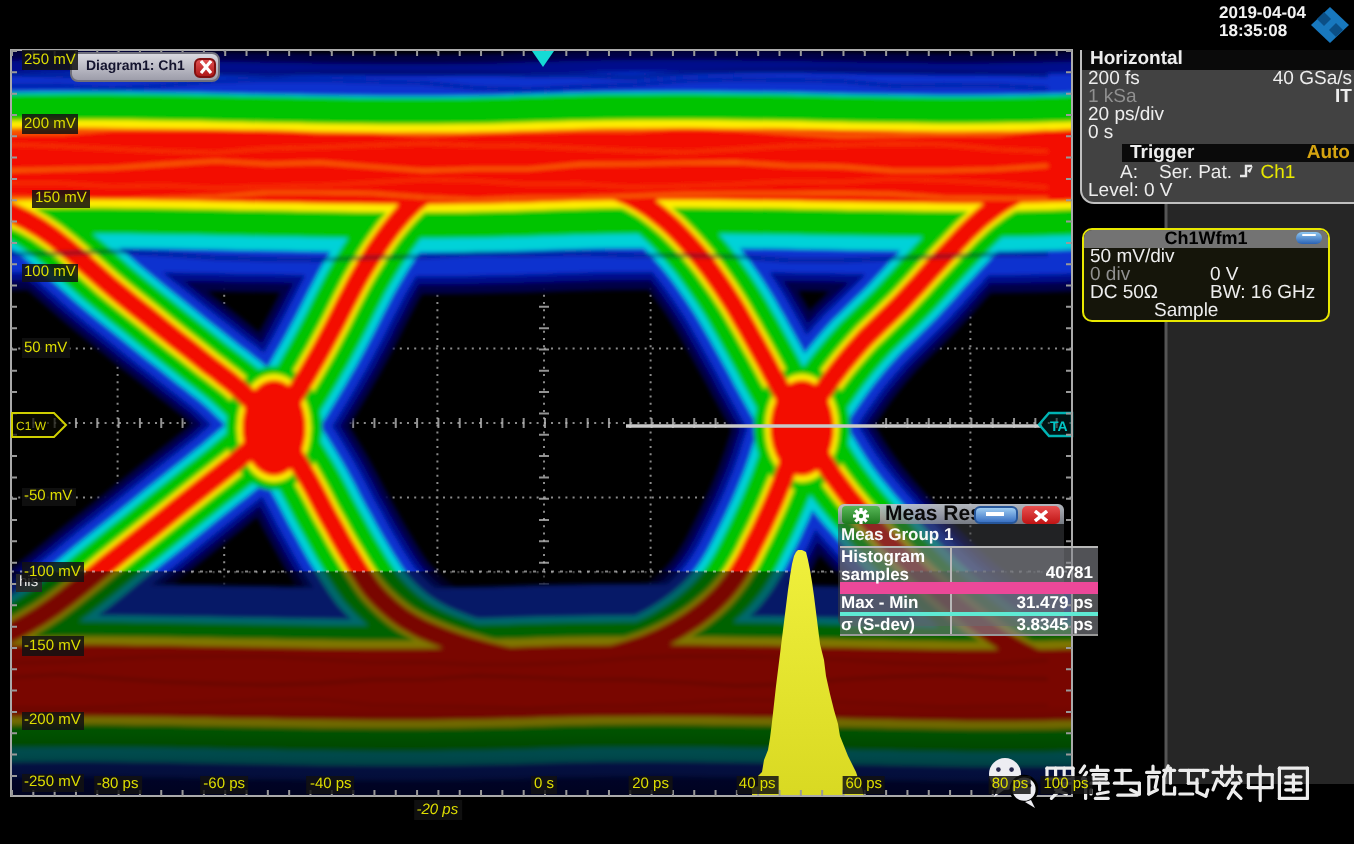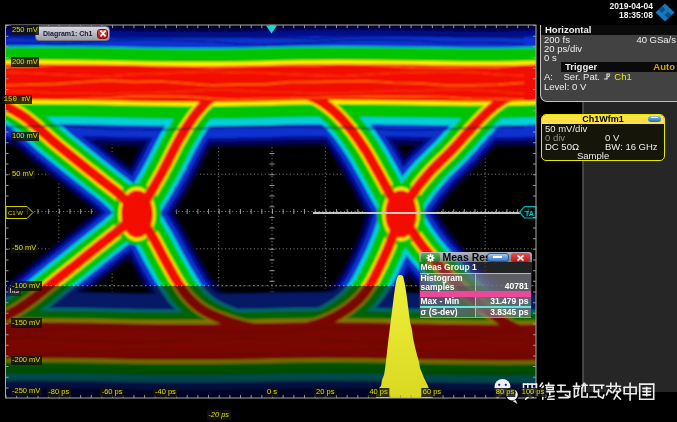--- a/index.html
+++ b/index.html
@@ -269,37 +269,38 @@
 <div style="position:absolute;left:35px;top:26px;width:75px;height:15px;background:linear-gradient(#d9d9e0,#9d9daa);border:1px solid #70707c;border-radius:4px;"></div>
 <div style="position:absolute;left:43px;top:29.5px;font-size:7px;font-weight:bold;color:#14142e;">Diagram1: Ch1</div>
 <div style="position:absolute;left:97px;top:28.5px;width:11px;height:10px;background:linear-gradient(#e05050,#b01818);border:1px solid #801010;border-radius:3px;"></div>
 <div style="position:absolute;left:99.5px;top:30px;width:6px;height:7px;line-height:0;">
 <svg width="6" height="7" style="display:block">
         <line x1="0.5" y1="0.5" x2="5.5" y2="6.5" stroke="#fff" stroke-width="1.6"></line>
         <line x1="5.5" y1="0.5" x2="0.5" y2="6.5" stroke="#fff" stroke-width="1.6"></line>
       </svg>
     </div>
 
-<div style="position:absolute;right:24px;top:2px;text-align:right;color:#f2f2f2;font-size:8.5px;font-weight:bold;line-height:9px;">2019-04-04<br>18:35:08</div>
+<div style="position:absolute;right:24px;top:2px;text-align:left;color:#f2f2f2;font-size:8.5px;font-weight:bold;line-height:9px;">2019-04-04<br>18:35:08</div>
 
 <div style="position:absolute;left:540px;top:25px;width:137px;height:76.5px;background:#424242;border-left:1.5px solid #c0c0c0;border-bottom:1.5px solid #c0c0c0;border-radius:0 0 0 7px;overflow:hidden;font-size:9.5px;color:#ededed;">
  <div style="background:#0a0a0a;font-weight:bold;padding:0 0 0 4px;height:9.5px;line-height:9.5px;">Horizontal</div>
  <div style="padding:0 1px 0 3px;height:9.3px;line-height:9.3px;">200 fs<span style="float:right">40 GSa/s</span></div>
+ <div style="padding:0 1px 0 3px;height:9.3px;line-height:9.3px;"><span class="dim">1 kSa</span><span style="float:right;font-weight:bold">IT</span></div>
  <div style="padding:0 1px 0 3px;height:9.3px;line-height:9.3px;">20 ps/div</div>
  <div style="padding:0 1px 0 3px;height:9.3px;line-height:9.3px;">0 s</div>
  <div style="background:#0a0a0a;font-weight:bold;padding:0 2px 0 4px;height:9.5px;line-height:9.5px;margin-left:20px;">Trigger<span style="float:right;color:#d6a410;">Auto</span></div>
- <div style="padding:0 1px 0 3px;height:9.7px;line-height:9.7px;">A:&nbsp;&nbsp;&nbsp;&nbsp;Ser.&nbsp;Pat.&nbsp;<svg width="9" height="9" style="vertical-align:-1px">
+ <div style="padding:0 1px 0 19px;height:9.7px;line-height:9.7px;">A:&nbsp;&nbsp;&nbsp;&nbsp;Ser.&nbsp;Pat.&nbsp;<svg width="9" height="9" style="vertical-align:-1px">
           <path d="M1,7 H4 V2 H7" fill="none" stroke="#e8e8e8" stroke-width="1.2"></path>
           <path d="M4.5,4.5 L7.5,2 L6,5.5" fill="#e8e8e8"></path>
         </svg> <span style="color:#e8e800">Ch1</span></div>
  <div style="padding:0 1px 0 3px;height:9.7px;line-height:9.7px;">Level:&nbsp;0 V</div>
 </div>
 
 <div style="position:absolute;left:541px;top:113.5px;width:124px;height:47px;background:#15150a;border:1.5px solid #e8e800;border-radius:5px;overflow:hidden;font-size:9.5px;color:#ededed;">
- <div style="background:#fde047;height:9px;line-height:9px;text-align:center;color:#000;font-weight:bold;font-size:9px;position:relative;">Ch1Wfm1
+ <div style="background:#737373;height:9px;line-height:9px;text-align:center;color:#000;font-weight:bold;font-size:9px;position:relative;">Ch1Wfm1
    <span style="position:absolute;right:3px;top:1.2px;width:13px;height:6.5px;background:linear-gradient(#8ec6f0,#2a62b4);border-radius:3px;"></span>
    <span style="position:absolute;right:6px;top:2.2px;width:7px;height:1.8px;background:#fff;border-radius:1px;"></span>
  </div>
  <div style="padding:0 3px;height:9.2px;line-height:9.2px;">50 mV/div</div>
  <div style="padding:0 3px;height:9.2px;line-height:9.2px;"><span class="dim" style="display:inline-block;width:60px;">0 div</span>0 V</div>
  <div style="padding:0 3px;height:9.2px;line-height:9.2px;"><span style="display:inline-block;width:60px;">DC 50Ω</span>BW: 16 GHz</div>
  <div style="padding:0 3px;height:9.2px;line-height:9.2px;margin-left:32px;">Sample</div>
 </div>
 
 <div style="position:absolute;left:418.5px;top:252px;width:113px;height:61px;background:rgba(60,62,66,0.55);border-radius:3px;">
@@ -318,49 +319,49 @@
   <span style="position:absolute;left:24px;top:-1px;font-size:10.5px;font-weight:bold;color:#0a0a0a;">Meas Res</span>
   <span style="position:absolute;left:68px;top:0.5px;width:22px;height:9.5px;background:linear-gradient(#9ecdf2,#3a72c4);border-radius:3px;border:0.5px solid #26569a;"></span>
   <span style="position:absolute;left:74px;top:3.5px;width:9px;height:2px;background:#fff;"></span>
   <span style="position:absolute;left:92.5px;top:0.5px;width:19px;height:9.5px;background:linear-gradient(#e85050,#c01414);border-radius:2.5px;"></span>
   <svg style="position:absolute;left:98.5px;top:2.5px;display:block" width="7" height="6">
           <line x1="0.5" y1="0.5" x2="6.5" y2="5.5" stroke="#fff" stroke-width="1.7"></line>
           <line x1="6.5" y1="0.5" x2="0.5" y2="5.5" stroke="#fff" stroke-width="1.7"></line>
         </svg>
  </div>
  <div style="padding-left:2px;font-size:8.5px;font-weight:bold;color:#f8f8f8;height:10px;line-height:10px;">Meas Group 1</div>
- <div style="position:absolute;left:1px;top:21px;width:111px;font-size:8.5px;font-weight:bold;color:#fff;">
+ <div style="position:absolute;left:1px;top:21px;width:129px;font-size:8.5px;font-weight:bold;color:#fff;">
   <div style="display:flex;border-top:1px solid #b8b8b8;">
    <div style="width:56px;background:rgba(120,122,128,0.55);border-right:1px solid #b8b8b8;padding:0 0 0 1px;line-height:8.5px;">Histogram<br>samples</div>
    <div style="flex:1;background:rgba(135,137,143,0.6);text-align:right;padding:8px 2px 0 0;line-height:9px;">40781</div>
   </div>
   <div style="display:flex;border-top:6px solid #ec4899;">
    <div style="width:56px;background:rgba(120,122,128,0.55);border-right:1px solid #b8b8b8;padding-left:1px;line-height:9px;">Max - Min</div>
    <div style="flex:1;background:rgba(135,137,143,0.6);text-align:right;padding-right:2px;line-height:9px;">31.479 ps</div>
   </div>
   <div style="display:flex;border-top:2px solid #5eead4;border-bottom:1px solid #999;">
    <div style="width:56px;background:rgba(120,122,128,0.55);border-right:1px solid #b8b8b8;padding-left:1px;line-height:9px;">σ (S-dev)</div>
    <div style="flex:1;background:rgba(135,137,143,0.6);text-align:right;padding-right:2px;line-height:9px;">3.8345 ps</div>
   </div>
  </div>
 </div>
 
 <div class="lbl" style="left:8px;top:286.5px;background:rgba(40,40,40,0.9);color:#e8e8e8;">his</div>
 <div class="lbl" style="left:10.5px;top:25.0px;">250 mV</div>
 <div class="lbl" style="left:10.5px;top:57.3px;">200 mV</div>
-<div class="lbl" style="left:2px;top:94.6px;font-family:Liberation Mono, monospace;">150 mV</div>
+<div class="lbl" style="left:16px;top:94.6px;">150 mV</div>
 <div class="lbl" style="left:10.5px;top:131.9px;">100 mV</div>
 <div class="lbl" style="left:10.5px;top:169.2px;">50 mV</div>
 <div class="lbl" style="left:10.5px;top:243.8px;">-50 mV</div>
 <div class="lbl" style="left:10.5px;top:281.1px;">-100 mV</div>
 <div class="lbl" style="left:10.5px;top:318.4px;">-150 mV</div>
 <div class="lbl" style="left:10.5px;top:355.7px;">-200 mV</div>
 <div class="lbl" style="left:10.5px;top:386.5px;">-250 mV</div>
 <div class="lbl xlbl" style="left:58.8px;top:387.5px;">-80 ps</div>
 <div class="lbl xlbl" style="left:112.1px;top:387.5px;">-60 ps</div>
 <div class="lbl xlbl" style="left:165.4px;top:387.5px;">-40 ps</div>
-<div class="lbl xlbl" style="left:218.7px;top:410px;font-style:italic;">-20 ps</div>
+<div class="lbl xlbl" style="left:218.7px;top:400px;font-style:italic;">-20 ps</div>
 <div class="lbl xlbl" style="left:272.0px;top:387.5px;">0 s</div>
 <div class="lbl xlbl" style="left:325.3px;top:387.5px;">20 ps</div>
 <div class="lbl xlbl" style="left:378.6px;top:387.5px;">40 ps</div>
 <div class="lbl xlbl" style="left:431.9px;top:387.5px;">60 ps</div>
 <div class="lbl xlbl" style="left:505px;top:387.5px;">80 ps</div>
 <div class="lbl xlbl" style="left:533.0px;top:387.5px;">100 ps</div>
 </div>
 </body></html>

